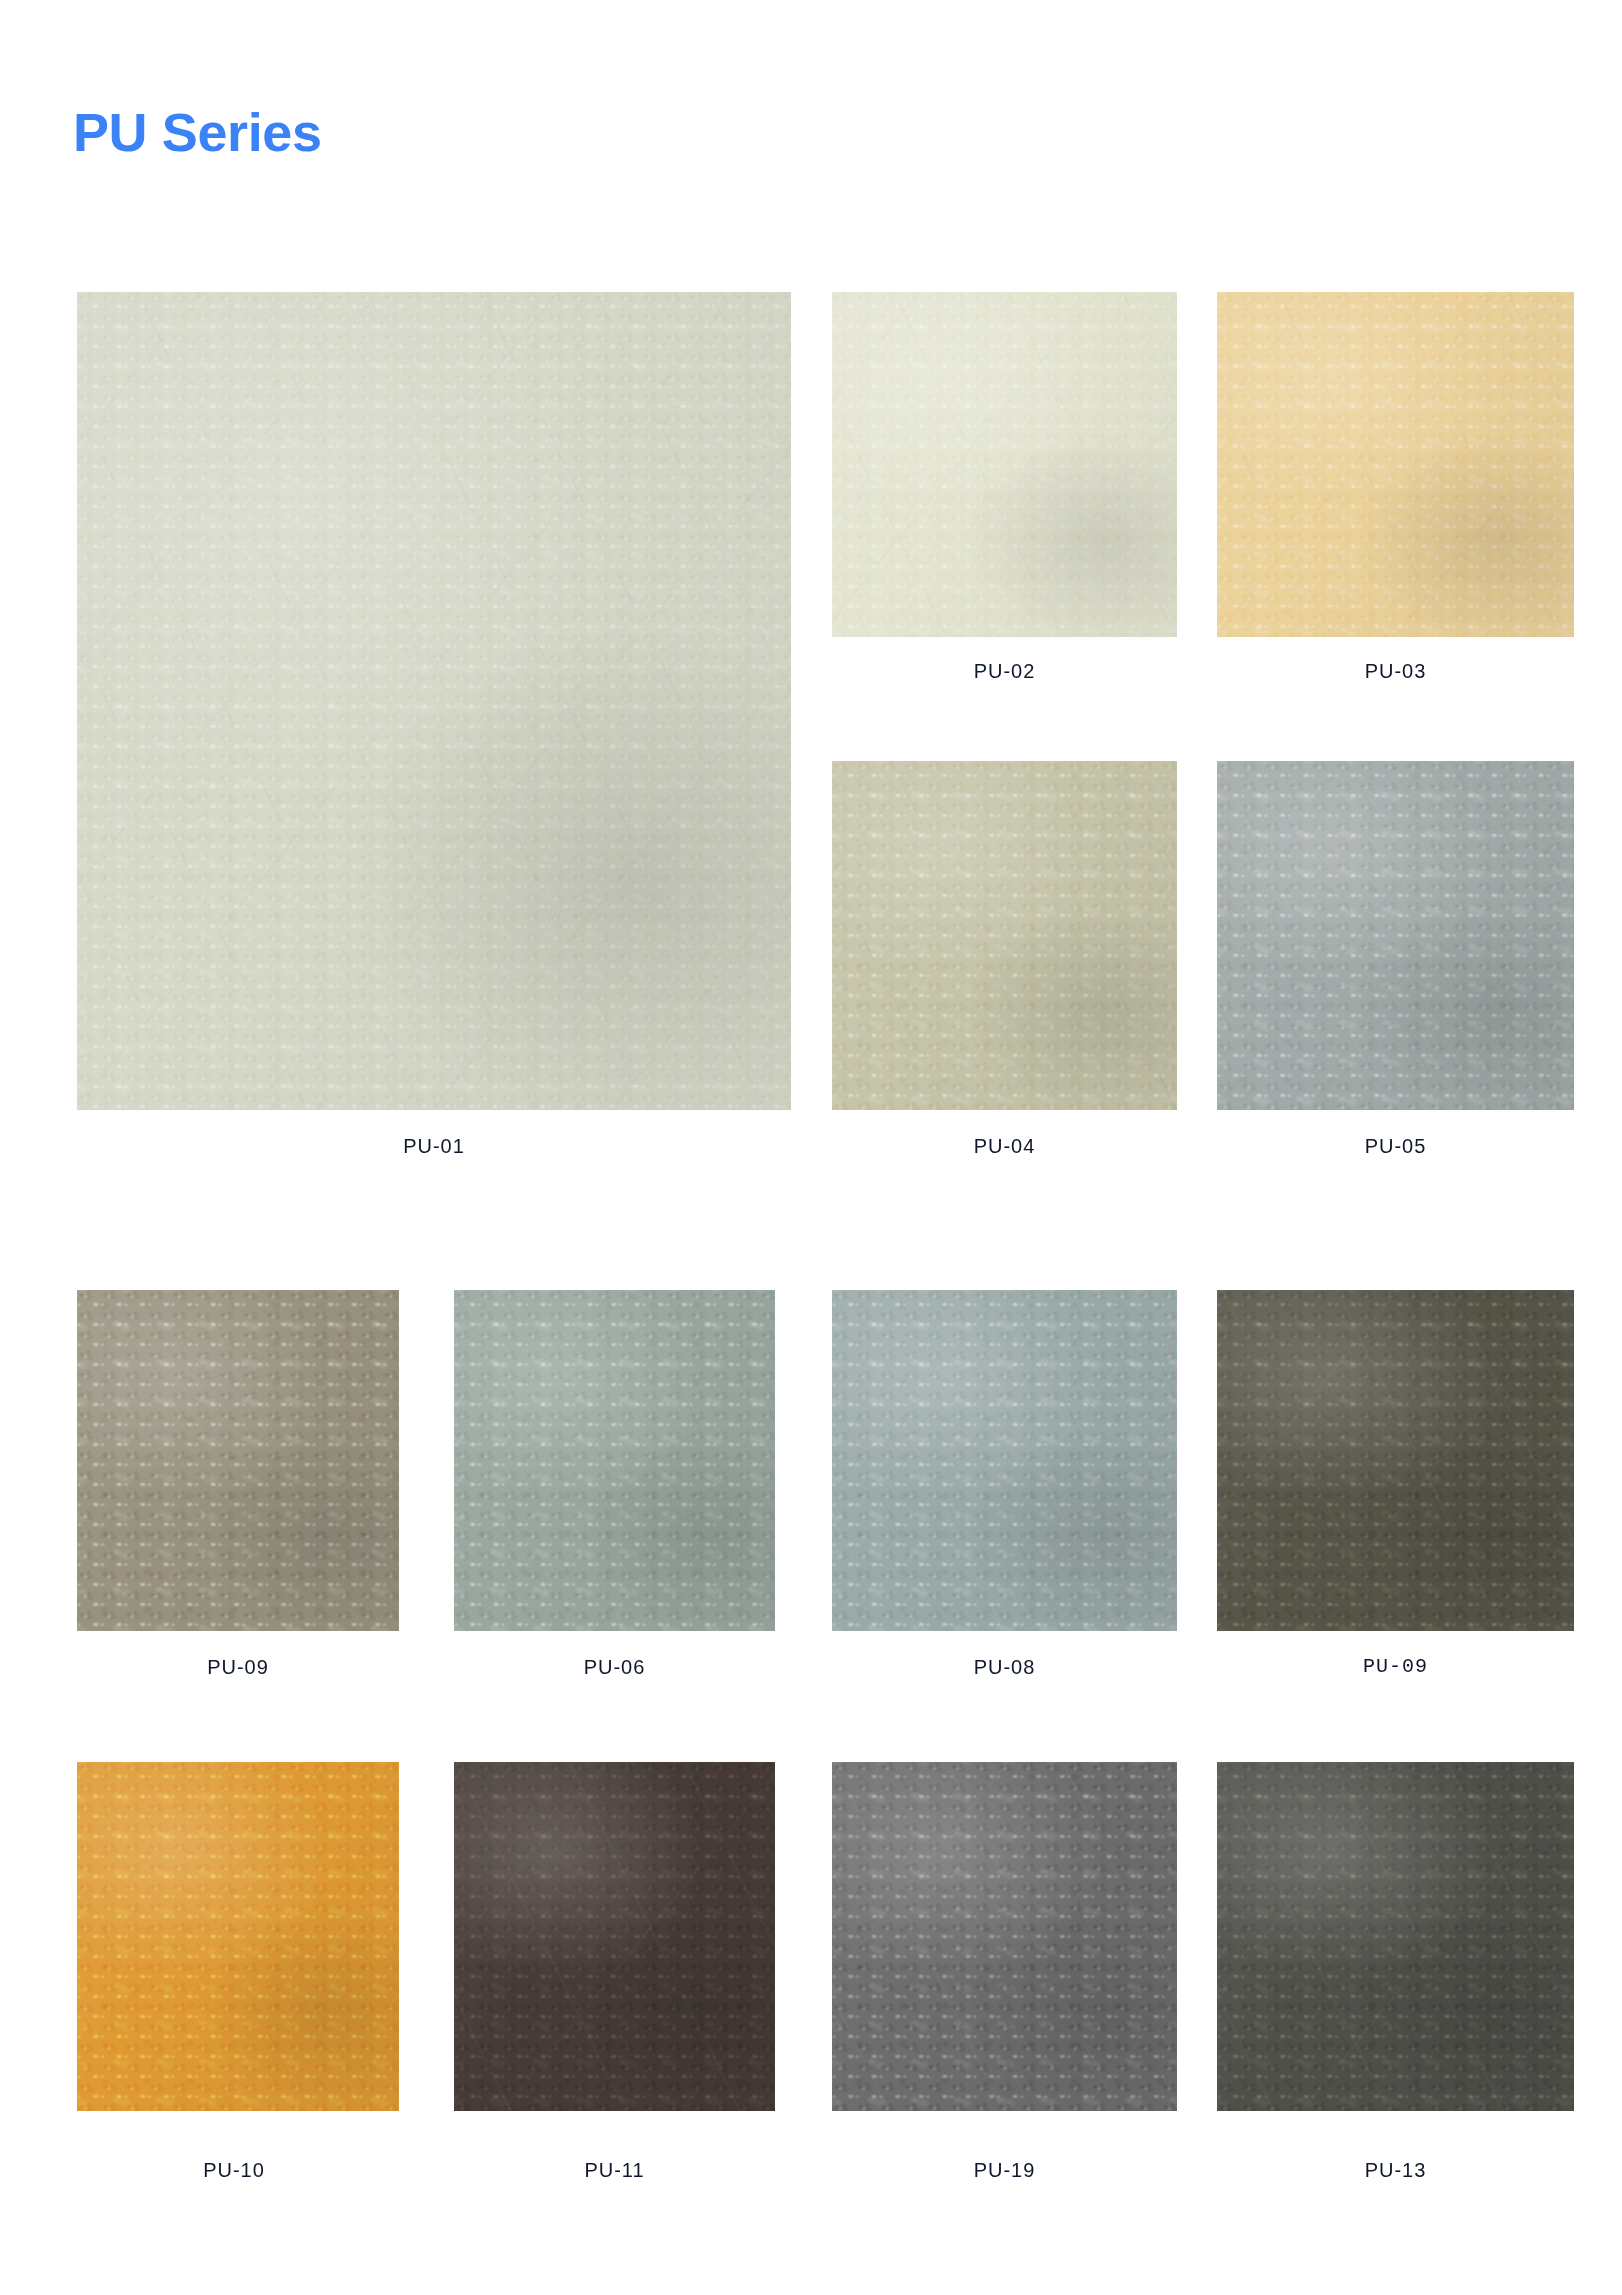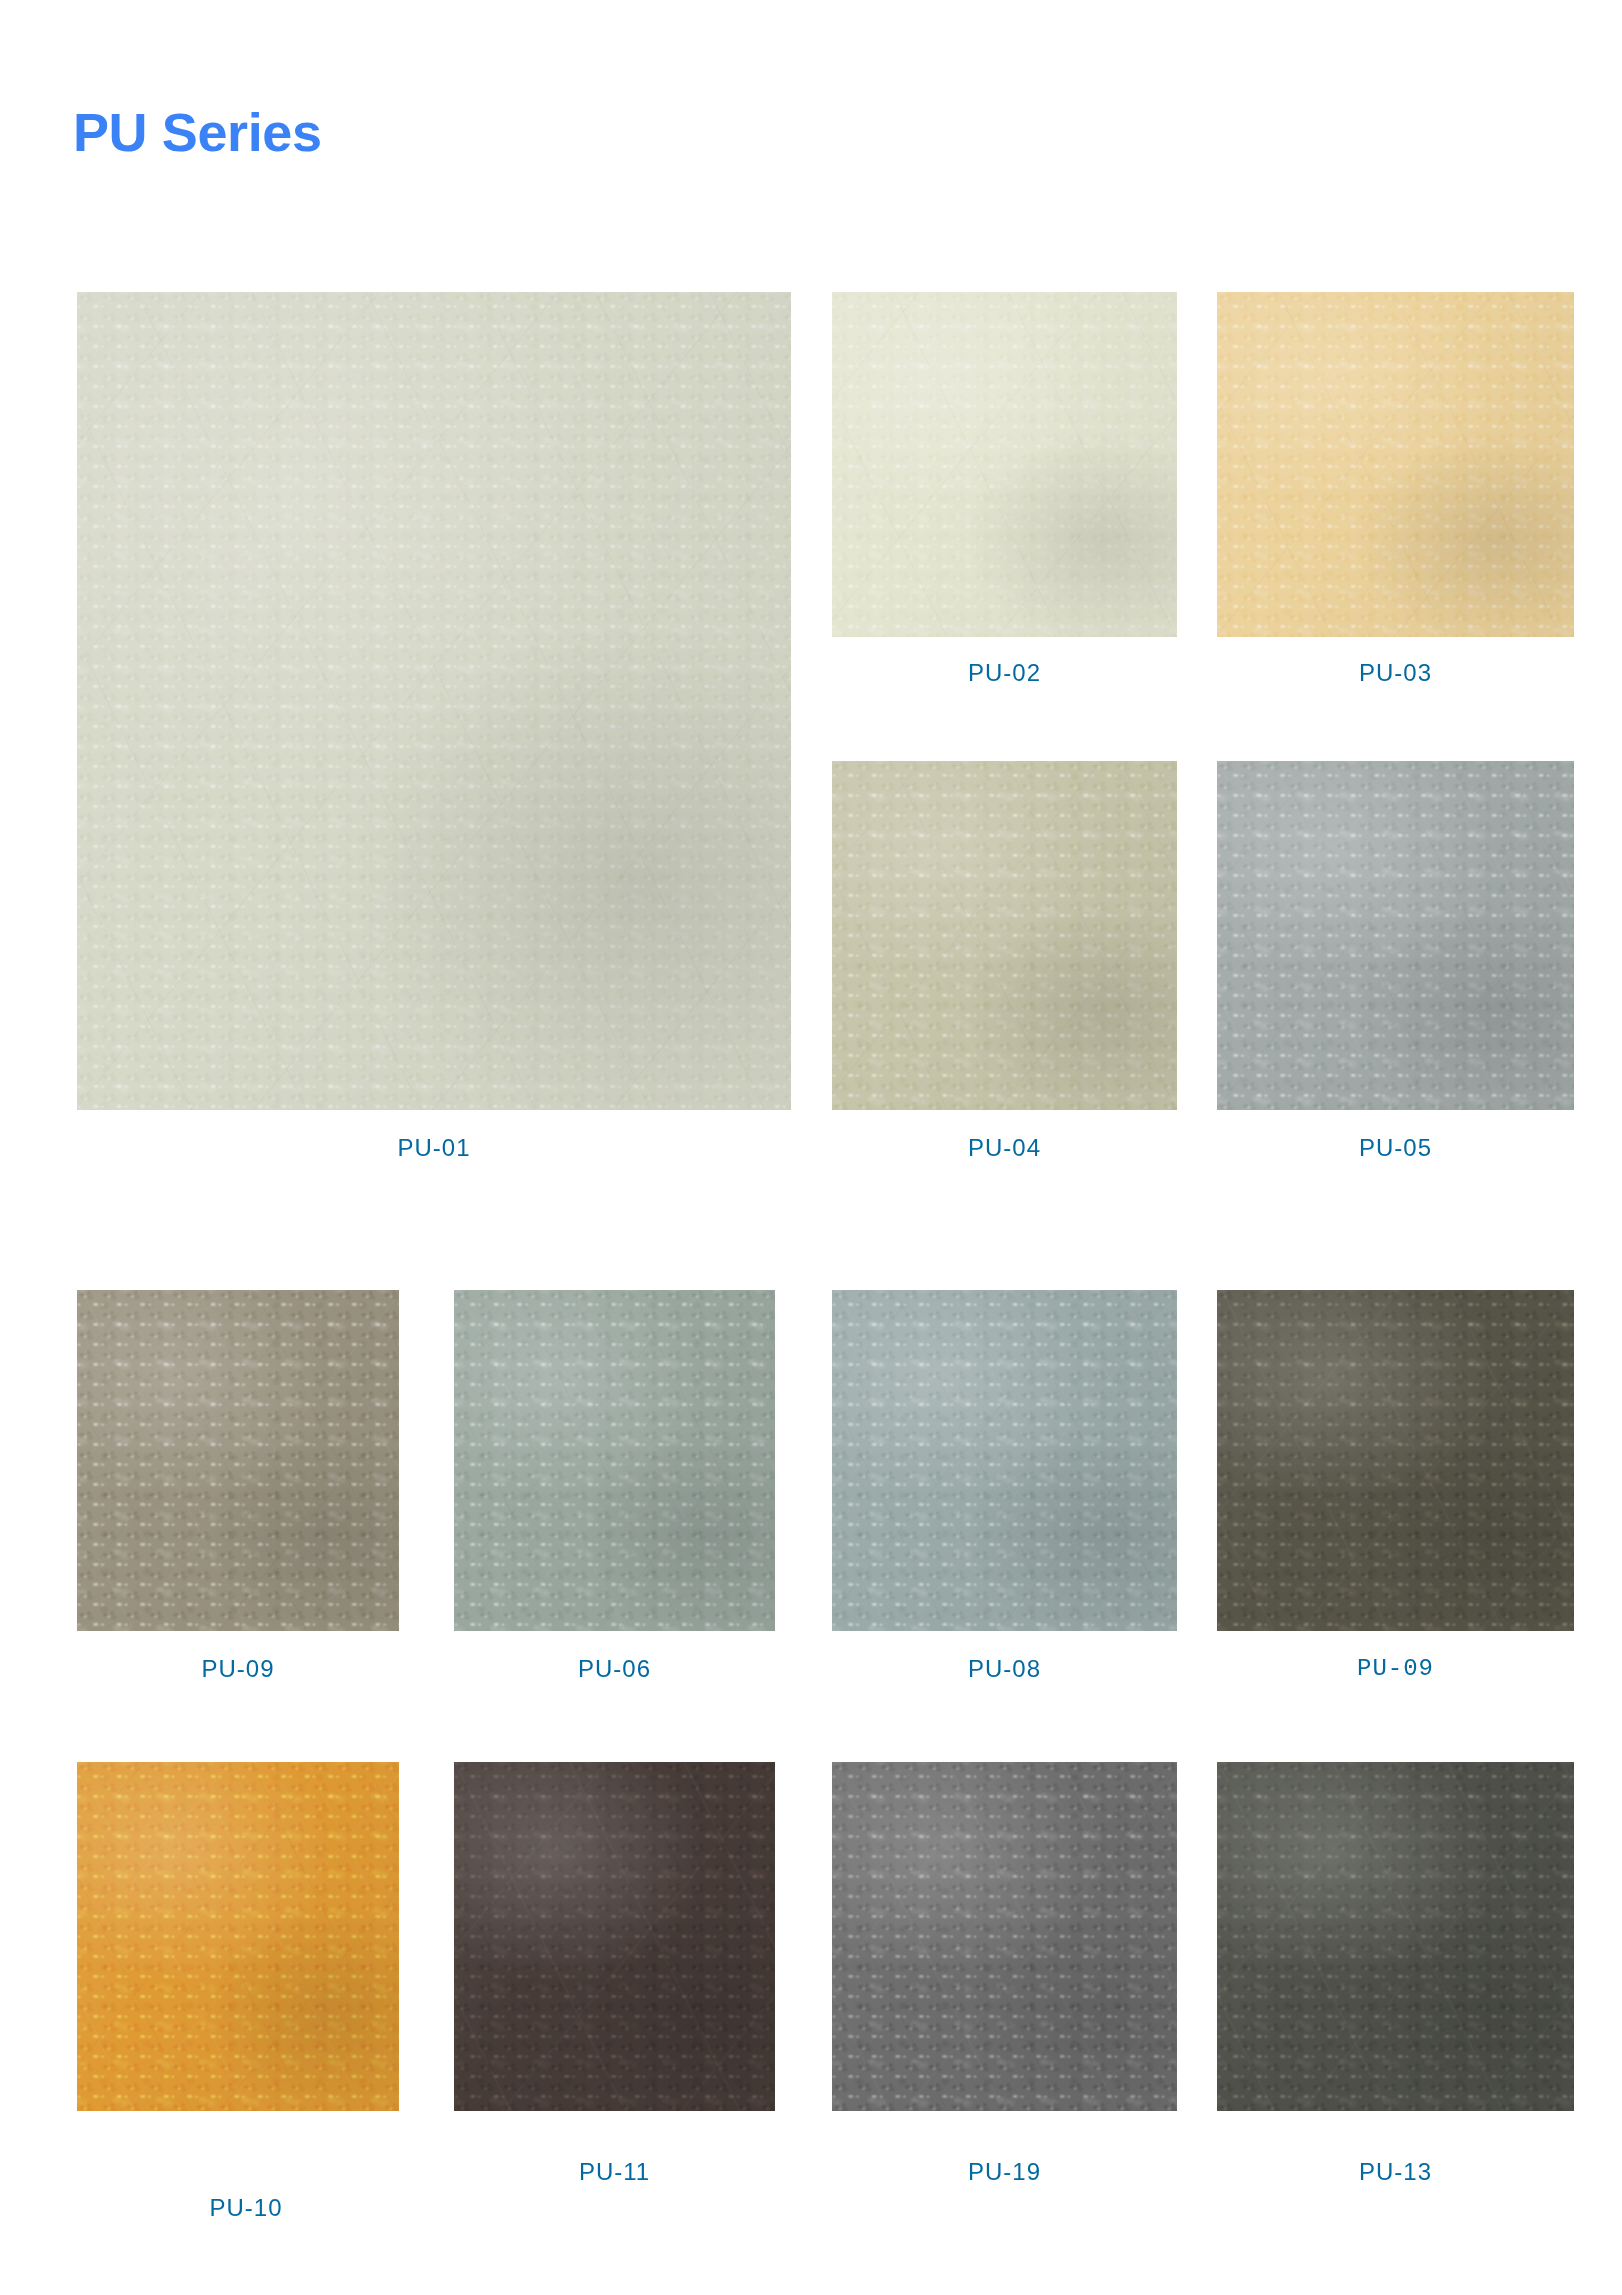--- a/index.html
+++ b/index.html
@@ -97,23 +97,23 @@
     background-image:
       repeating-linear-gradient(64deg, rgba(0,0,0,0.035) 0px, rgba(0,0,0,0) 1.6px, rgba(0,0,0,0) 49px, rgba(255,255,255,0.035) 51px, rgba(255,255,255,0) 53px, rgba(255,255,255,0) 103px),
       repeating-linear-gradient(-51deg, rgba(0,0,0,0.028) 0px, rgba(0,0,0,0) 2.4px, rgba(0,0,0,0) 71px, rgba(255,255,255,0.03) 73px, rgba(255,255,255,0) 75px, rgba(255,255,255,0) 139px);
     opacity: 0.9;
   }
 
   
   .swatch-label {
     position: absolute;
     text-align: center;
-    font-size: 24px;
+    font-size: 20px;
     font-weight: 300;
-    color: #0369a1;
+    color: #0f172a;
     letter-spacing: 1px;
     line-height: 1;
     white-space: nowrap;
   }
 </style>
 </head>
 <body style="background: rgb(255, 255, 255);">
 
 <div class="page-title">PU Series</div>
 
@@ -200,21 +200,21 @@
     </div>
     <div class="swatch-label" style="left: 1217px; width: 357px; top: 1657px; font-family: Liberation Mono, monospace;">PU-09</div>
     <div class="swatch" style="left: 77px; top: 1762px; width: 322px; height: 349px;">
       <div class="swatch-tile" style="background: rgb(223, 154, 52);">
         <div class="grain"></div>
         <div class="grain2"></div>
         <div class="creases"></div>
         <div class="sheen"></div>
       </div>
     </div>
-    <div class="swatch-label" style="left: 85px; width: 322px; top: 2160px; margin-top: 36px;">PU-10</div>
+    <div class="swatch-label" style="left: 73px; width: 322px; top: 2160px;">PU-10</div>
     <div class="swatch" style="left: 454px; top: 1762px; width: 321px; height: 349px;">
       <div class="swatch-tile" style="background: rgb(70, 59, 55);">
         <div class="grain"></div>
         <div class="grain2"></div>
         <div class="creases"></div>
         <div class="sheen"></div>
       </div>
     </div>
     <div class="swatch-label" style="left: 454px; width: 321px; top: 2160px;">PU-11</div>
     <div class="swatch" style="left: 832px; top: 1762px; width: 345px; height: 349px;">

